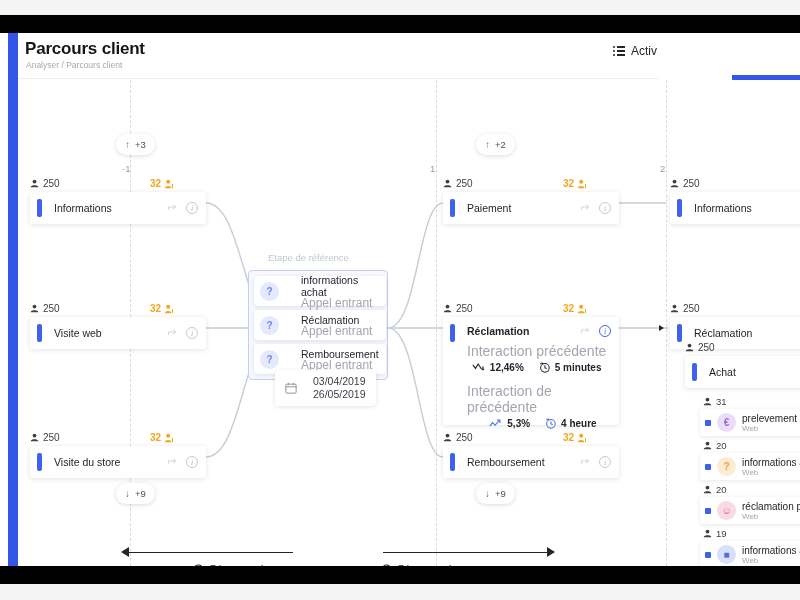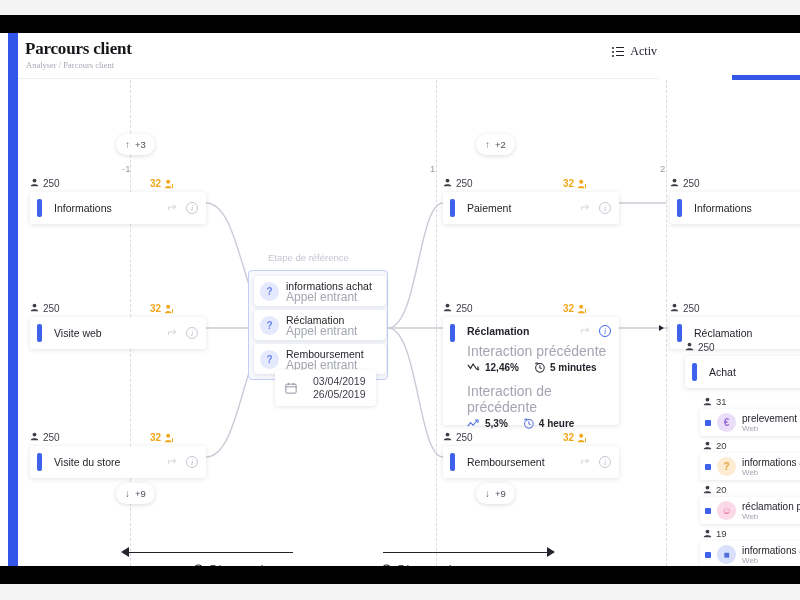--- a/index.html
+++ b/index.html
@@ -17,21 +17,21 @@
   .edge-fade { position: absolute; left: 0; width: 800px; background: #f4f4f5; z-index: 59; }
   .edge-fade.top { top: 0; height: 15px; }
   .edge-fade.bottom { top: 584px; height: 16px; }
 
   .app { position: absolute; left: 0; top: 33px; width: 800px; height: 533px; background: #fff; overflow: hidden; }
   .railbar { position: absolute; left: 8px; top: 0; width: 10px; height: 533px; background: #3355e8; }
 
   .content { position: absolute; left: 18px; top: 0; width: 782px; height: 533px; background: #fff; }
 
   
-  .header { position: absolute; left: 0; top: 0; width: 641px; height: 46px; background: #fff; border-bottom: 1px solid #eceef2; font-family: Liberation Serif, serif; }
+  .header { position: absolute; left: 0; top: 0; width: 641px; height: 46px; background: #fff; border-bottom: 1px solid #eceef2; }
   .page-title { position: absolute; left: 7px; top: 6px; font-size: 17px; font-weight: bold; color: #15161a; letter-spacing: -.2px; }
   .breadcrumb { position: absolute; left: 8px; top: 27px; font-size: 8.5px; color: #a6a9b4; }
   .activity-btn { position: absolute; right: 2px; top: 11px; display: flex; align-items: center; gap: 6px; font-size: 12px; color: #23252c; white-space: nowrap; }
   .list-icon { display: inline-block; width: 12px; height: 10px; position: relative; }
   .list-icon i { position: absolute; left: 4px; width: 8px; height: 1.6px; background: #23252c; }
   .list-icon i:nth-child(1) { top: 0; }
   .list-icon i:nth-child(2) { top: 4px; }
   .list-icon i:nth-child(3) { top: 8px; }
   .list-icon b { position: absolute; left: 0; width: 2px; height: 2px; background: #23252c; border-radius: 50%; }
   .list-icon b:nth-child(4) { top: 0; }
@@ -47,44 +47,44 @@
   .vline { position: absolute; top: 0; width: 0; height: 486px; border-left: 1px dashed #d9dbe2; }
 
   .pill { position: absolute; height: 21px; background: #fff; border-radius: 11px; box-shadow: 0 1px 4px rgba(30,35,60,.16);
     display: flex; align-items: center; gap: 5px; padding: 0 9px; font-size: 9.5px; color: #4c4f59; white-space: nowrap; }
   .pill .ar { font-size: 10px; color: #6b6e78; line-height: 1; }
 
   .colnum { position: absolute; font-size: 9.5px; color: #9a9da8; }
 
   
   .node { position: absolute; }
-  .node .meta { position: absolute; left: 0; top: 0; display: flex; gap: 4px; font-size: 9.5px; color: #3d3f48; }
+  .node .meta { position: absolute; left: 0; top: 0; display: flex; align-items: center; gap: 4px; font-size: 9.5px; color: #3d3f48; }
   .node .meta .cnt { font-size: 10px; }
   .node .exit { position: absolute; top: 0; display: flex; align-items: center; gap: 3px; font-size: 10px; font-weight: bold; color: #f2a71b; }
   .card { position: absolute; top: 14px; left: 0; background: #fff; border-radius: 3px; box-shadow: 0 1px 5px rgba(30,35,60,.13); }
   .card .bar { position: absolute; left: 7px; top: 7px; width: 5px; border-radius: 2px; background: #3f62ec; }
   .card .label { position: absolute; left: 24px; font-size: 10.5px; color: #23252c; }
   .card .acts { position: absolute; right: 8px; display: flex; align-items: center; gap: 8px; }
   .act-loop { width: 11px; height: 11px; opacity: .35; }
   .act-info { width: 12px; height: 12px; border-radius: 50%; border: 1.1px solid #c6c9d2; color: #b4b7c1;
     font-size: 8px; display: flex; align-items: center; justify-content: center; font-style: italic; font-family: "Liberation Serif", serif; }
   .act-info.blue { border-color: #3f62ec; color: #3f62ec; }
 
   .sub-title { font-size: 14px; color: #a3a6b1; }
-  .metric-row { display: flex; align-items: center; gap: 14px; margin-top: 2px; }
+  .metric-row { display: flex; align-items: center; gap: 14px; margin-top: 2px; justify-content: center; }
   .metric { display: flex; align-items: center; gap: 4px; font-size: 10px; color: #23252c; font-weight: bold; }
 
   
   .refpanel { position: absolute; border: 1px solid #c3cdf7; border-radius: 4px; background: #f7f9ff; }
   .ref-title { position: absolute; font-size: 9.5px; color: #c4c7d2; }
   .ref-item { position: absolute; background: #fff; border-radius: 4px; box-shadow: 0 1px 4px rgba(30,35,60,.12);
     display: flex; align-items: center; padding-left: 6px; }
   .ref-badge { width: 19px; height: 19px; border-radius: 50%; background: #e4e9fd; color: #6f86ef; font-size: 10px;
     display: flex; align-items: center; justify-content: center; font-weight: bold; flex: none; }
-  .ref-tx { margin-left: 7px; }
+  .ref-tx { margin-left: 22px; }
   .ref-name { font-size: 10.5px; color: #23252c; line-height: 12px; }
   .ref-sub { font-size: 12px; color: #a3a6b1; line-height: 10px; }
   .datecard { position: absolute; background: #fff; border-radius: 4px; box-shadow: 0 1px 4px rgba(30,35,60,.13);
     display: flex; align-items: center; gap: 16px; padding: 5px 10px; }
   .datecard .dt { font-size: 10.5px; color: #3d3f48; line-height: 13px; }
 
   
   .rlist-item { position: absolute; }
   .rlist-item .cnt { position: absolute; left: 3px; top: 0; display: flex; align-items: center; gap: 4px; font-size: 9.5px; color: #3d3f48; }
   .rlist-card { position: absolute; left: 0; top: 13px; height: 27px; width: 150px; background: #fff;

